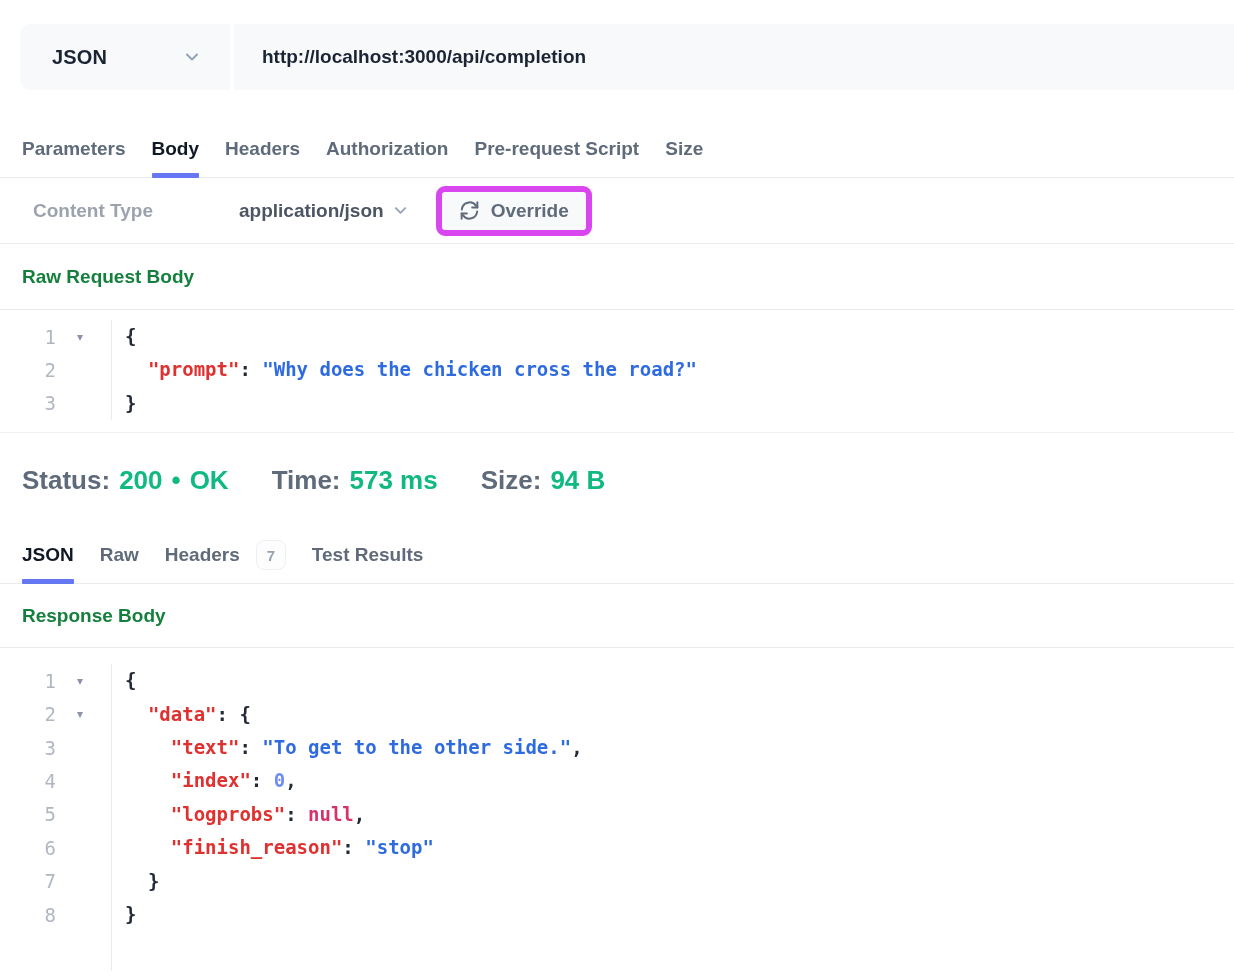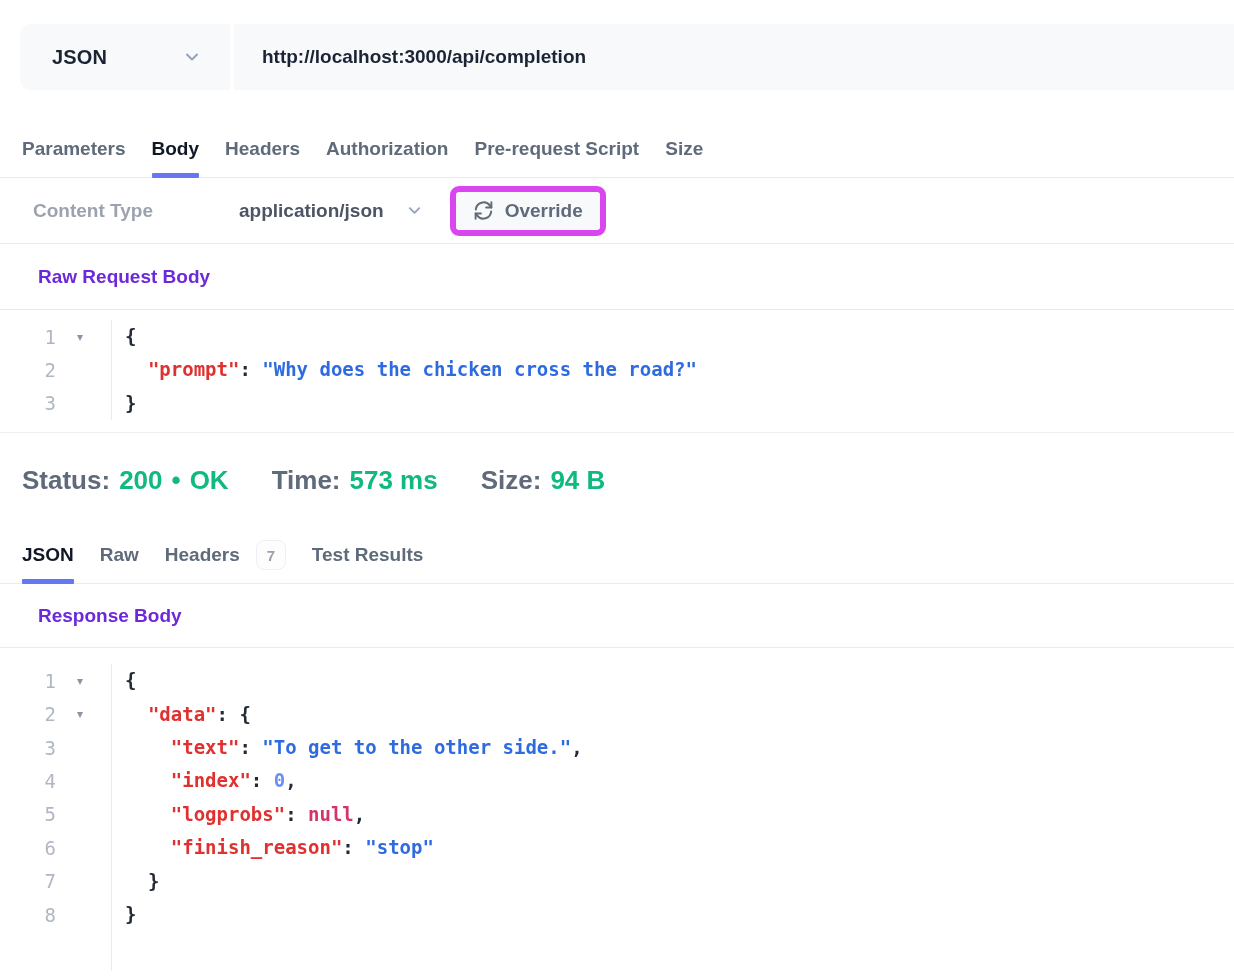--- a/index.html
+++ b/index.html
@@ -38,34 +38,34 @@
   .badge {
     margin-left: 16px; margin-top: -4px; min-width: 30px; height: 30px; padding: 0 6px;
     border: 1.5px solid #eef0f3; border-radius: 8px; background: #fdfdfe;
     display: inline-flex; align-items: center; justify-content: center;
     font-size: 15px; color: #98a1b0; font-weight: 600;
   }
   
   .ct-row { height: 66px; display: flex; align-items: center; padding-left: 33px;
             border-bottom: 1px solid #e9ecef; }
   .ct-label { flex: 0 0 206px; font-size: 19px; font-weight: 600; color: #9ca3af; }
-  .ct-select { display: flex; align-items: center; gap: 23px; cursor: pointer; }
+  .ct-select { display: flex; align-items: center; gap: 9px; cursor: pointer; }
   .ct-value { font-size: 19px; font-weight: 700; color: #4b5563; }
   .override-btn {
     margin-left: 28px; display: flex; align-items: center; gap: 11px;
     padding: 8px 17px; background: #f8f9fa; border: 6px solid #d946ef;
     border-radius: 9px; cursor: pointer; color: #5f6b7a;
     font-family: inherit; font-size: 19px; font-weight: 600;
   }
   .refresh-svg { stroke: #5f6b7a; fill: none; stroke-width: 2.2; stroke-linecap: round; stroke-linejoin: round; }
   
   .section-row { height: 66px; display: flex; align-items: center; padding-left: 22px;
                  border-bottom: 1px solid #e9ecef; }
   .section-row.response-label-row { height: 64px; }
-  .section-label { font-size: 19px; font-weight: 600; color: #6d28d9; margin-left: 16px; }
+  .section-label { font-size: 19px; font-weight: 600; color: #15803d; }
   
   .editor { display: flex; align-items: stretch; }
   .editor.request-editor { border-bottom: 1px solid #edf0f3; padding: 10px 0 12px; }
   .editor.response-editor { padding-top: 16px; min-height: 323px; }
   .gutter { flex: 0 0 112px; border-right: 1px solid #e9ecef; }
   .g-row { height: 33.4px; display: flex; align-items: center; }
   .ln { width: 56px; text-align: right; font-family: "DejaVu Sans Mono", monospace;
         font-size: 19px; color: #b0b7c3; }
   .fold { width: 48px; text-align: center; font-size: 12px; color: #8a94a6; cursor: pointer; }
   .code { flex: 1; padding-left: 13px; cursor: text; }

